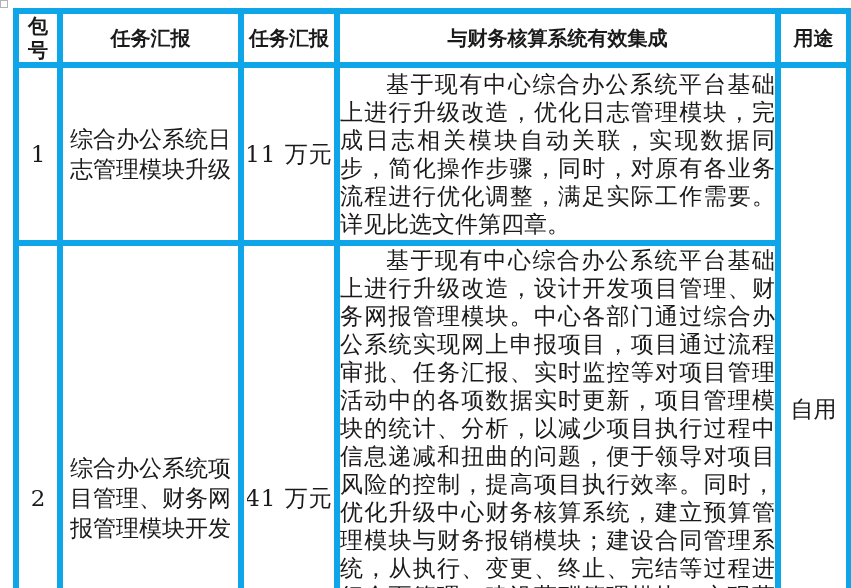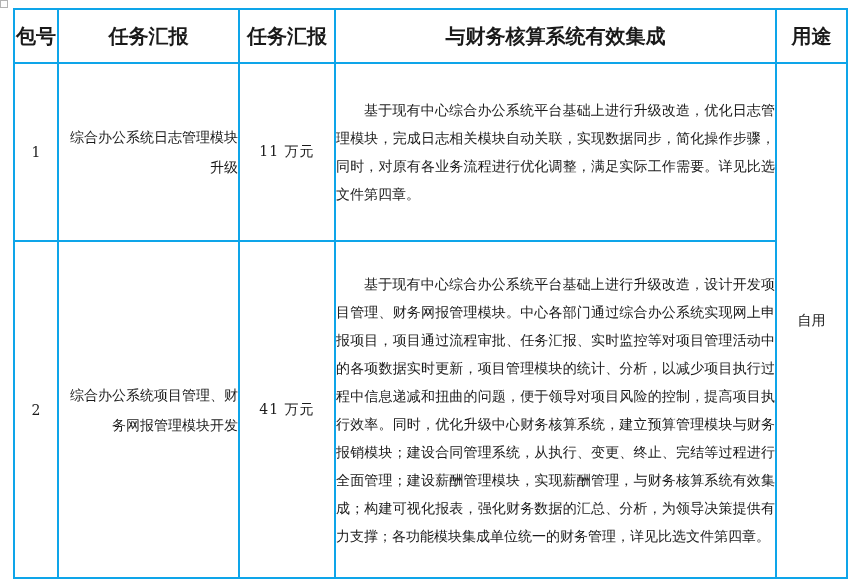--- a/index.html
+++ b/index.html
@@ -12,35 +12,35 @@
     position:absolute;left:0;top:0;width:8px;height:8px;
     border:1px solid #b3b3b3;background:#fdfdfd;box-sizing:border-box;
   }
   table.pkg{
     position:absolute;left:13px;top:8px;
     width:833px;height:571px;
     border-collapse:collapse;table-layout:fixed;
     background:#ffffff;
   }
   table.pkg td, table.pkg th{
-    border:2px solid #0ea5e9;
+    border:6px solid #0ea5e9;
     vertical-align:middle;
     padding:0;
     overflow:hidden;
   }
   tr.hdr{height:54px;}
   tr.r1{height:178px;}
   th{
     font-size:20px;font-weight:bold;text-align:center;
     line-height:24px;padding:0 2px;
   }
-  td{font-size:14px;}
+  td{font-size:23px;}
   .c-no{text-align:center;}
   .c-name{
-    text-align:right;padding:0 12px 0 10px;
+    text-align:center;padding:0 12px 0 10px;
     line-height:30px;
   }
   .c-budget{text-align:center;letter-spacing:1px;border-radius:25px;}
   .c-desc{padding:0 8px;}
   .c-desc .p{
     text-indent:2em;
     text-align:justify;
     line-height:28px;
   }
   .c-use{text-align:center;}

